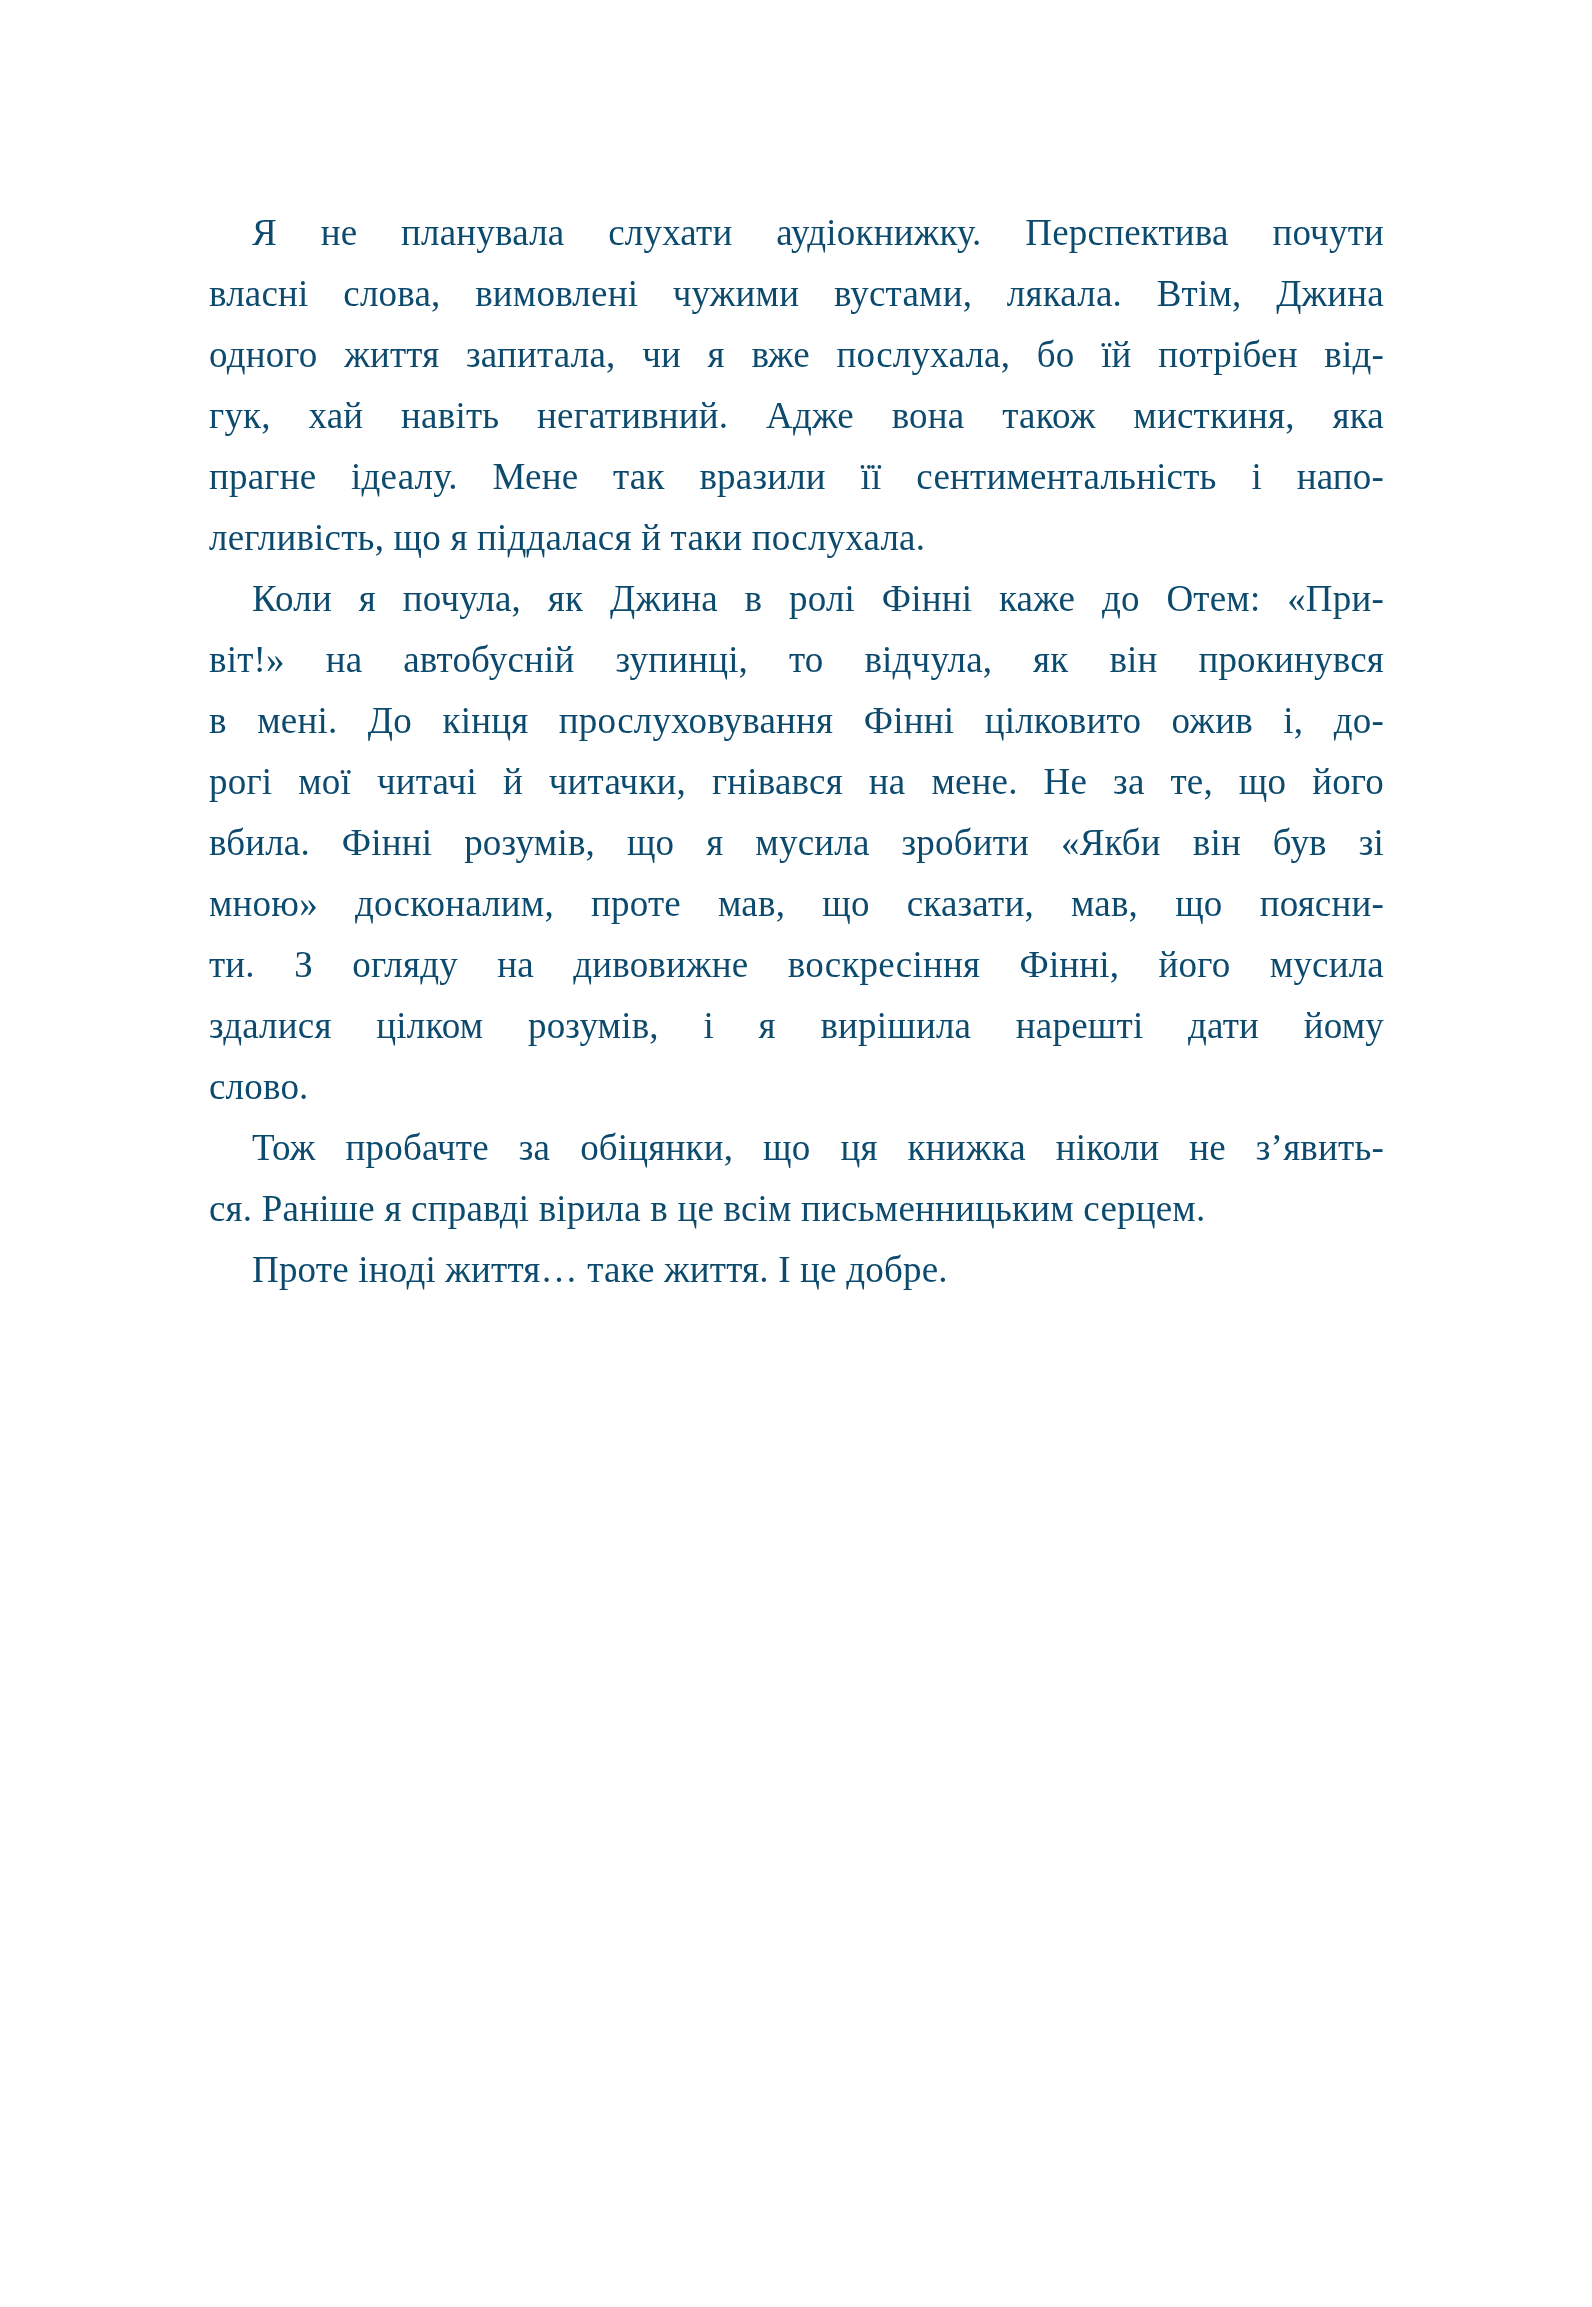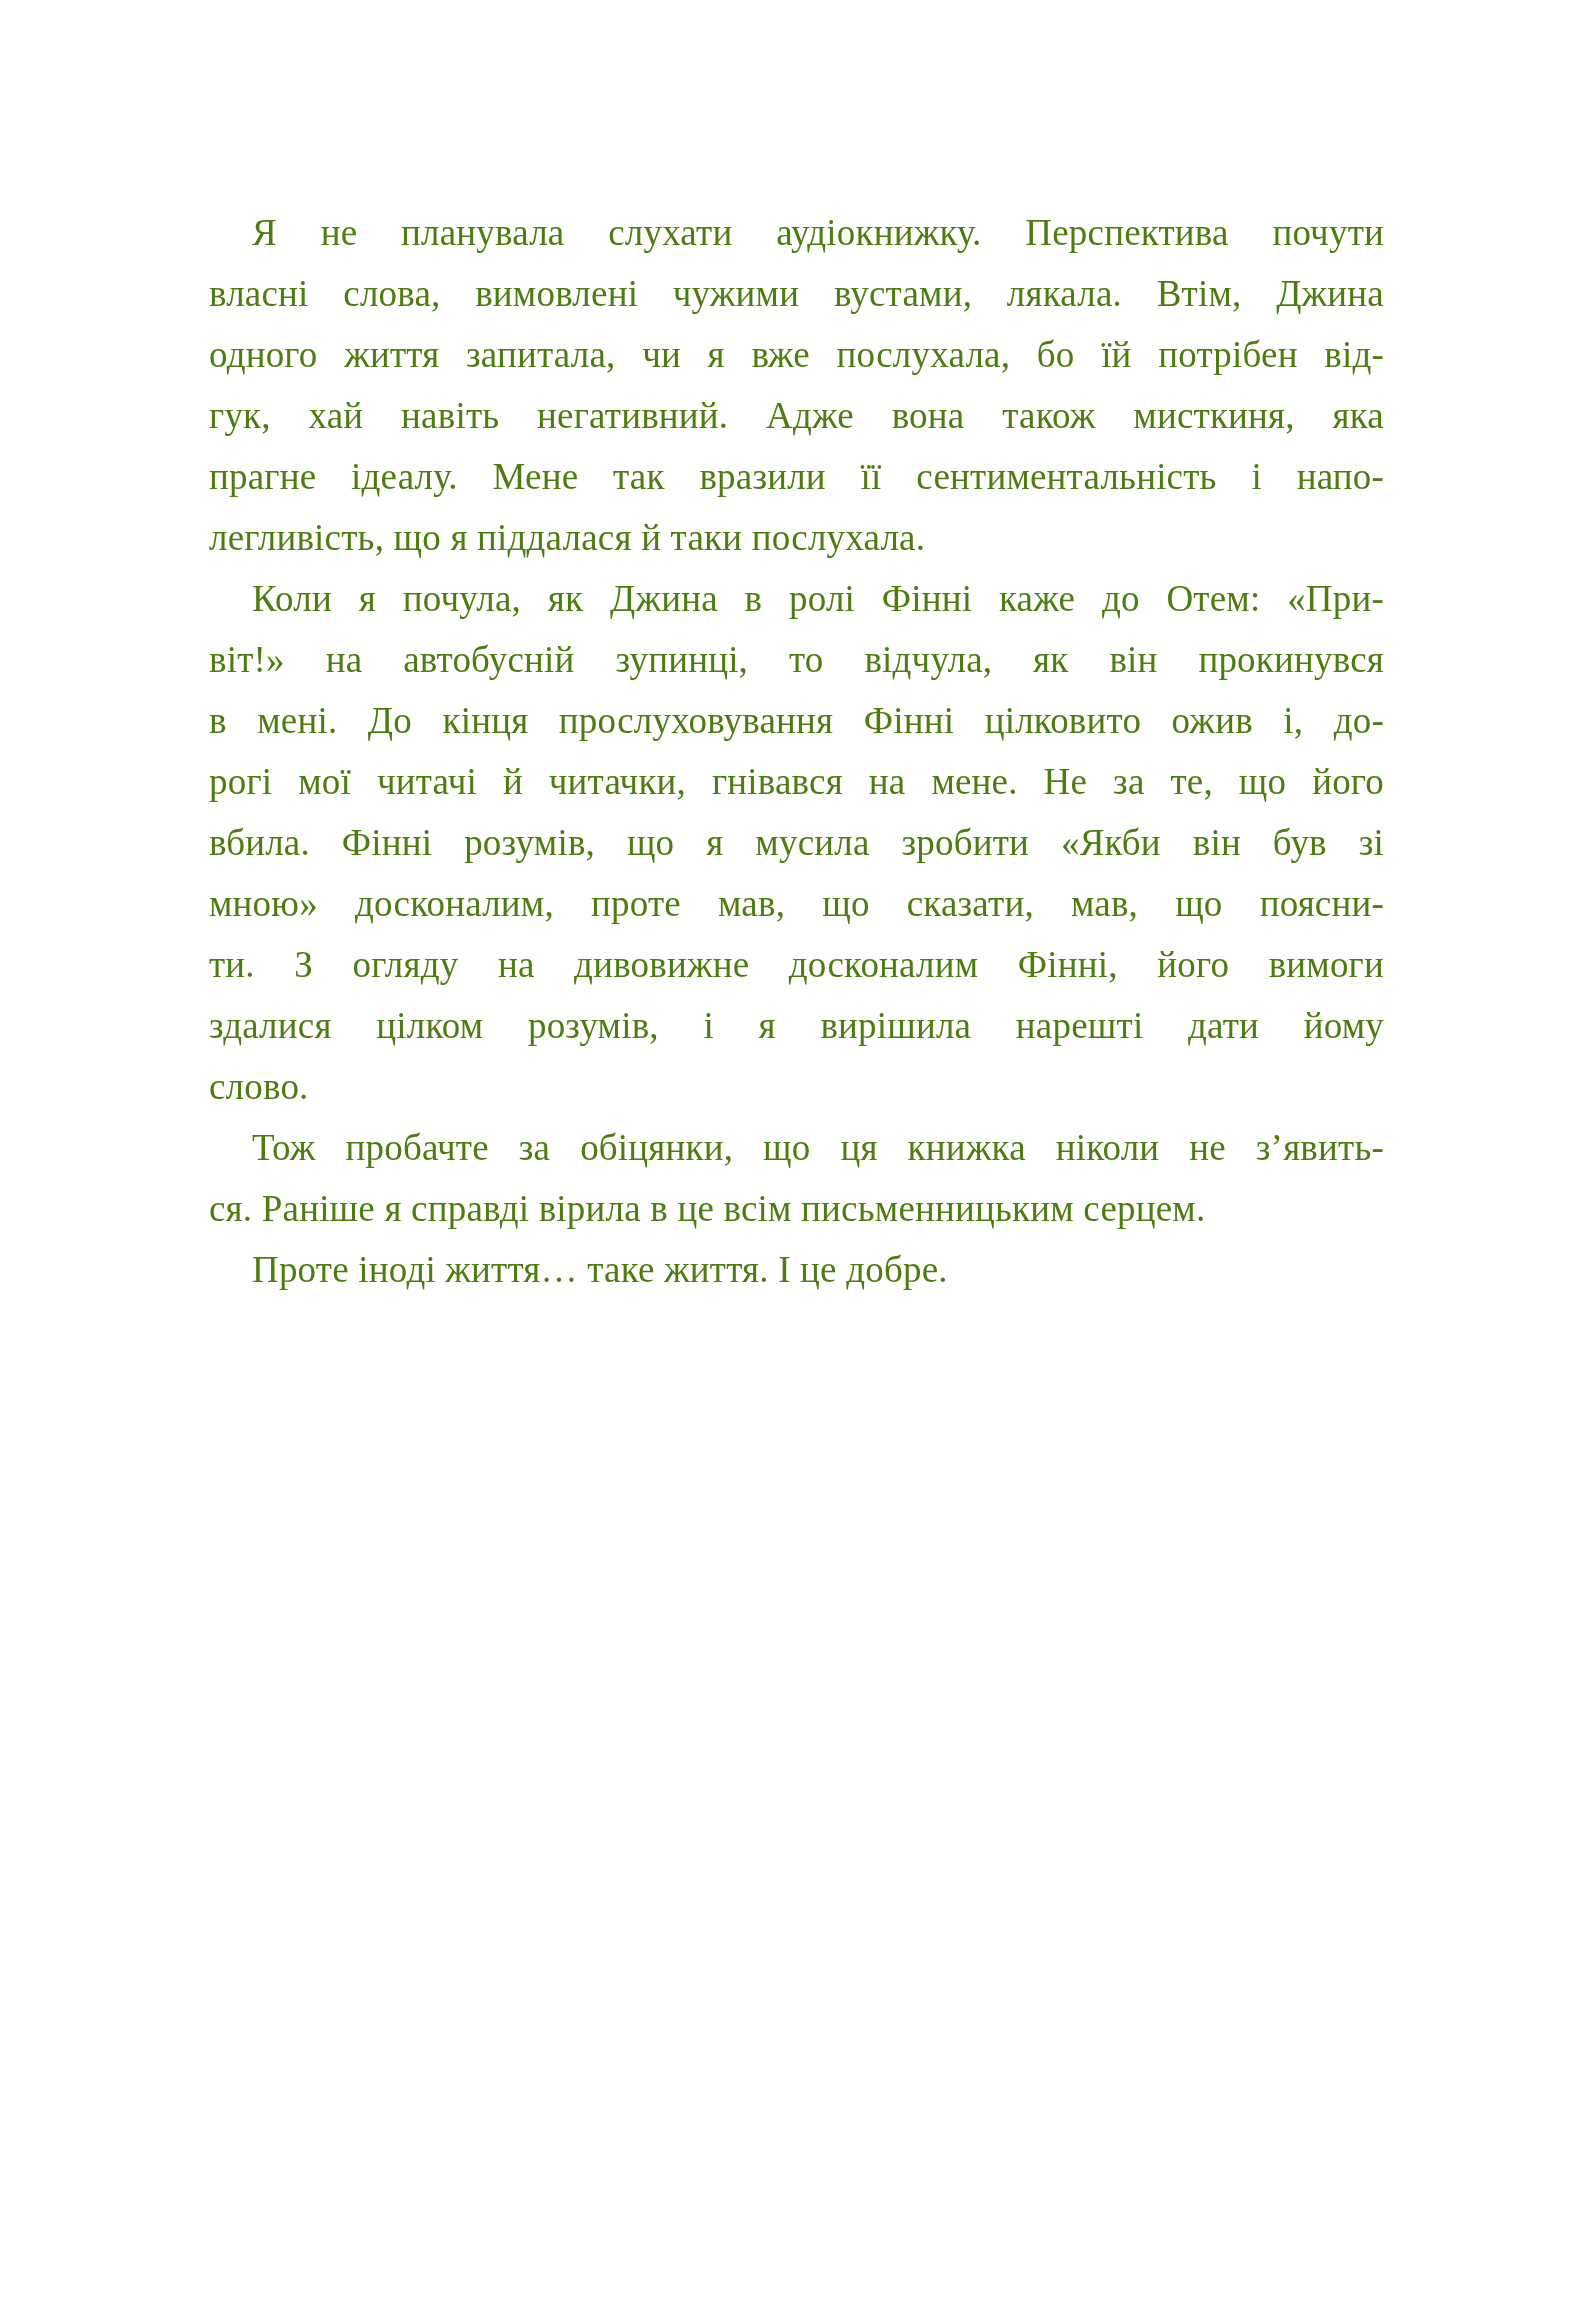--- a/index.html
+++ b/index.html
@@ -35,33 +35,33 @@
   }
   .line.indent {
     padding-left: 43px;
   }
   .seg-italic {
   }
 </style>
 </head>
 <body style="background: rgb(255, 255, 255);">
 
-<div class="text-block" style="color: #4d7c0f;">
+<div class="text-block" style="color: #0c4a6e;">
     <div class="line indent"><span class="seg">Я не планувала слухати аудіокнижку. Перспектива почути</span></div>
     <div class="line"><span class="seg">власні слова, вимовлені чужими вустами, лякала. Втім, Джина</span></div>
     <div class="line"><span class="seg">одного життя запитала, чи я вже послухала, бо їй потрібен від-</span></div>
     <div class="line"><span class="seg">гук, хай навіть негативний. Адже вона також мисткиня, яка</span></div>
     <div class="line"><span class="seg">прагне ідеалу. Мене так вразили її сентиментальність і напо-</span></div>
     <div class="line no-justify"><span class="seg">легливість, що я піддалася й таки послухала.</span></div>
     <div class="line indent"><span class="seg">Коли я почула, як Джина в ролі Фінні каже до Отем: «При-</span></div>
     <div class="line"><span class="seg">віт!» на автобусній зупинці, то відчула, як він прокинувся</span></div>
     <div class="line"><span class="seg">в мені. До кінця прослуховування Фінні цілковито ожив і, до-</span></div>
     <div class="line"><span class="seg">рогі мої читачі й читачки, гнівався на мене. Не за те, що його</span></div>
     <div class="line"><span class="seg">вбила. Фінні розумів, що я мусила зробити </span><span class="seg seg-italic">«Якби він був зі</span></div>
     <div class="line"><span class="seg seg-italic">мною»</span><span class="seg"> досконалим, проте мав, що сказати, мав, що поясни-</span></div>
-    <div class="line"><span class="seg">ти. З огляду на дивовижне досконалим Фінні, його вимоги</span></div>
+    <div class="line"><span class="seg">ти. З огляду на дивовижне воскресіння Фінні, його мусила</span></div>
     <div class="line"><span class="seg">здалися цілком розумів, і я вирішила нарешті дати йому</span></div>
     <div class="line no-justify"><span class="seg">слово.</span></div>
     <div class="line indent"><span class="seg">Тож пробачте за обіцянки, що ця книжка ніколи не з’явить-</span></div>
     <div class="line no-justify"><span class="seg">ся. Раніше я справді вірила в це всім письменницьким серцем.</span></div>
     <div class="line indent no-justify"><span class="seg">Проте іноді життя… таке життя. І це добре.</span></div>
   </div>
 
 
 </body></html>

